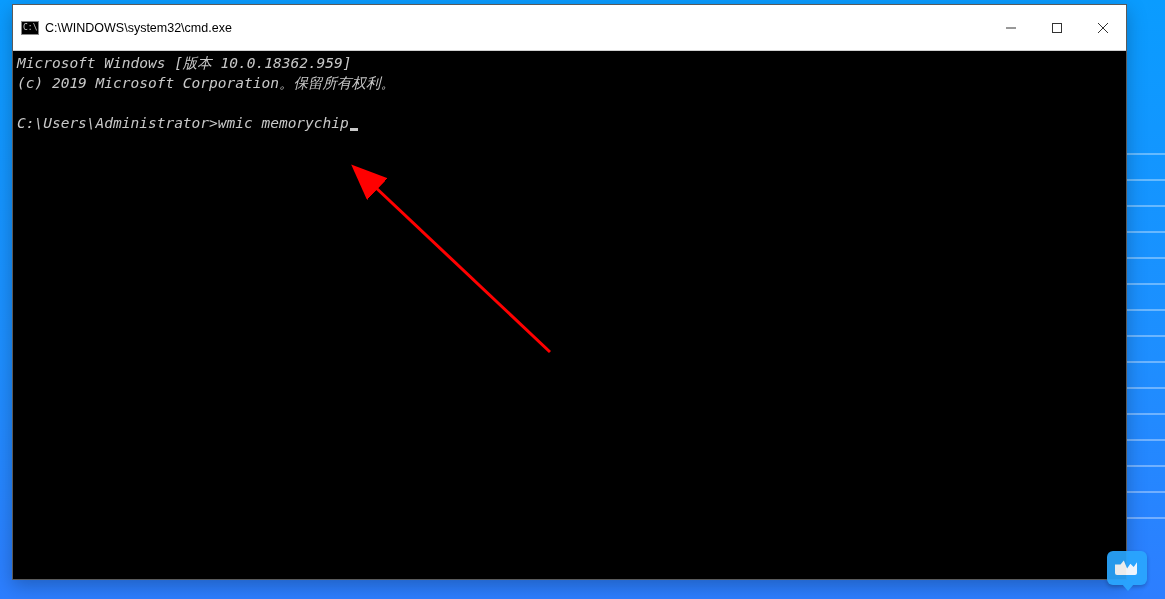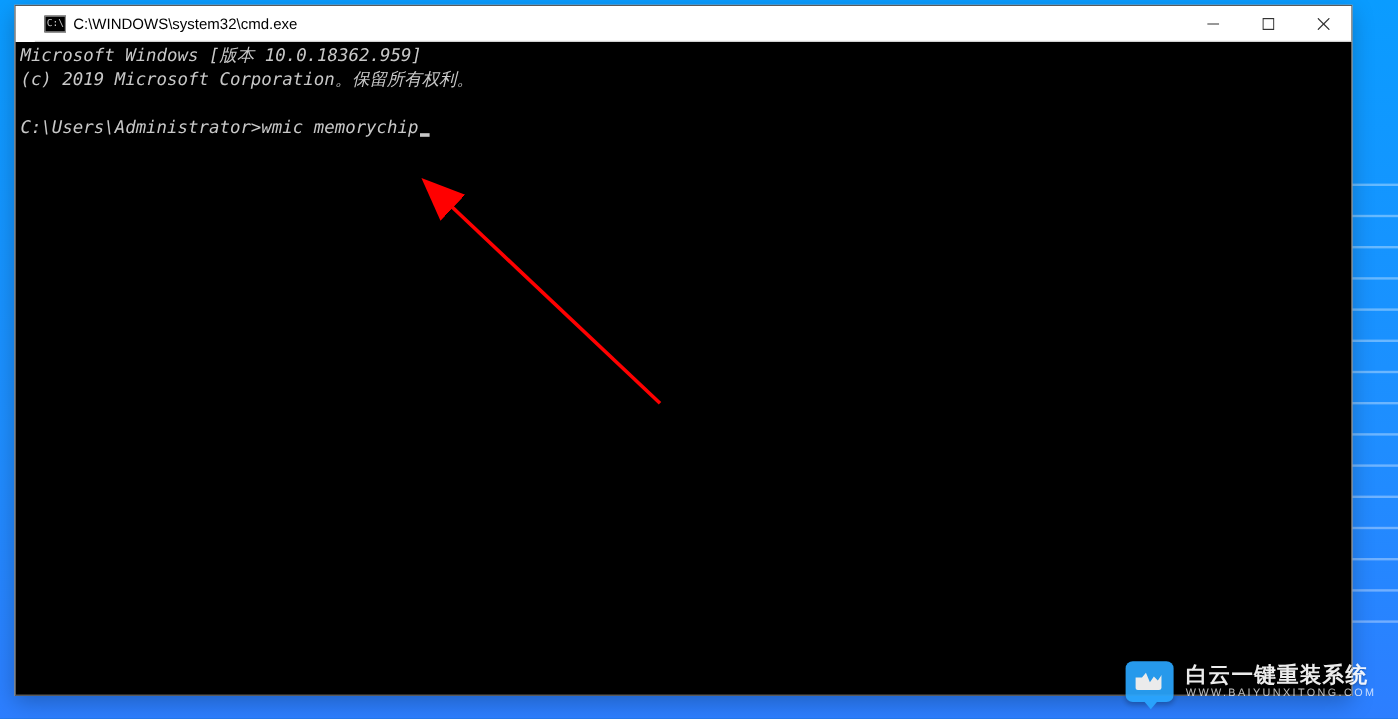--- a/index.html
+++ b/index.html
@@ -45,26 +45,25 @@
     width: 1115px;
     height: 576px;
     background: #fff;
     border: 1px solid #5a5a5a;
     box-shadow: 0 6px 18px rgba(0,0,0,.25);
     display: flex;
     flex-direction: column;
   }
 
   .titlebar {
-    height: 30px;
+    height: 46px;
     background: #ffffff;
     display: flex;
     align-items: center;
     border-bottom: 1px solid #d0d0d0;
-    margin-left: 16px;
   }
   .titlebar-icon {
     width: 18px;
     height: 14px;
     margin: 0 6px 0 8px;
     display: inline-flex;
     align-items: center;
     justify-content: center;
   }
   .titlebar-icon .cmd-glyph {
@@ -251,17 +250,13 @@
           </marker>
         </defs>
         <line x1="235" y1="185" x2="58" y2="18" stroke="#ff0000" stroke-width="3" marker-end="url(#ah)"></line>
       </svg>
     </div>
   </div>
 </div>
 
 <div class="watermark">
   <div class="wm-icon"></div>
-  <div class="wm-text">
-    <span class="wm-main">白云一键重装系统</span>
-    <span class="wm-sub">WWW.BAIYUNXITONG.COM</span>
-  </div>
 </div>
 
 </body></html>

